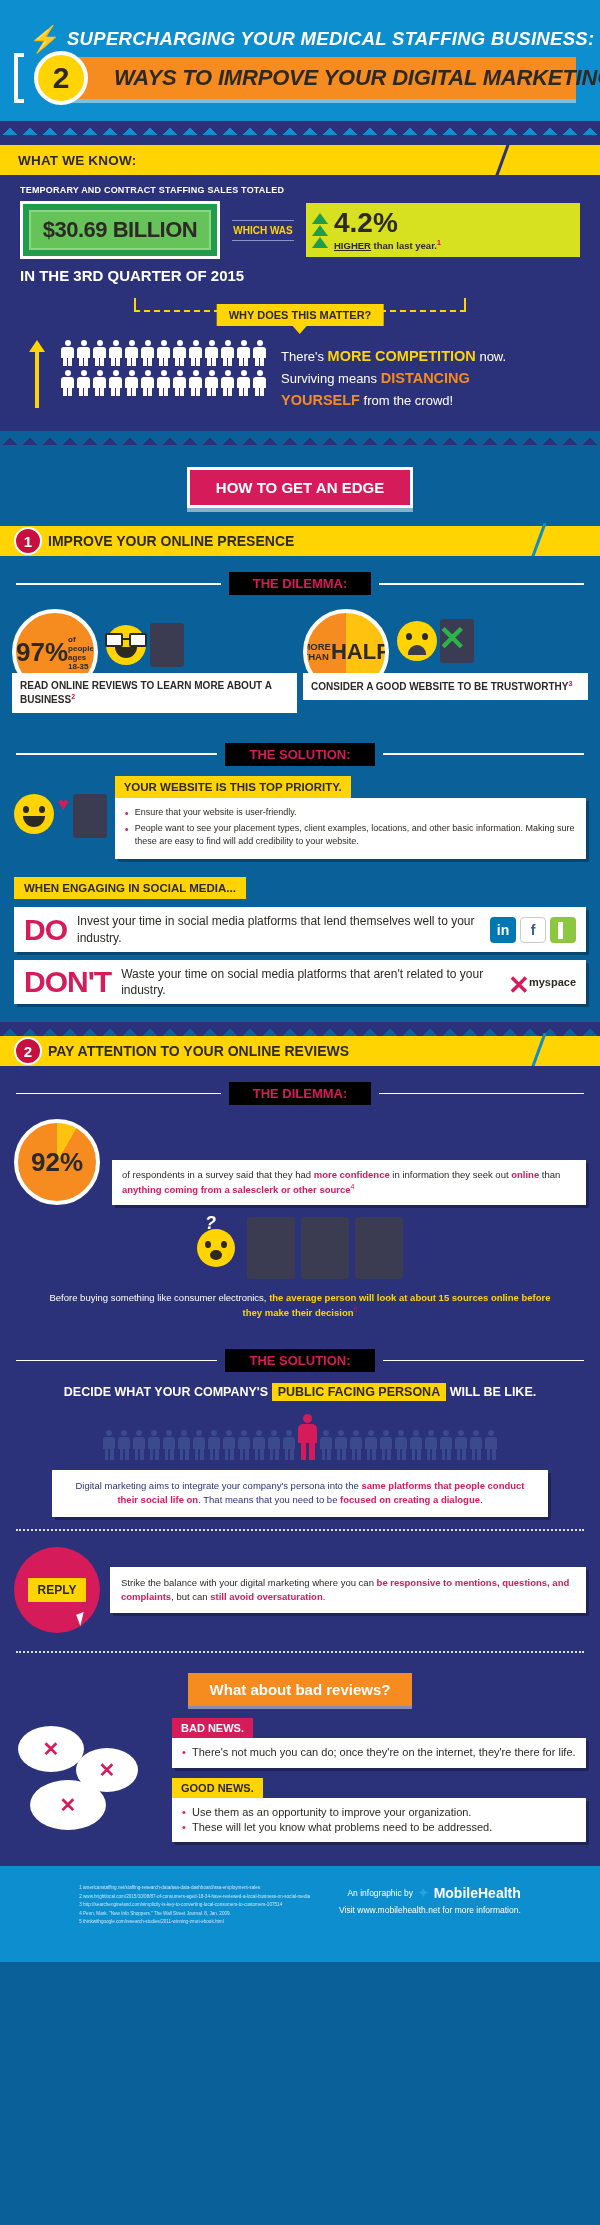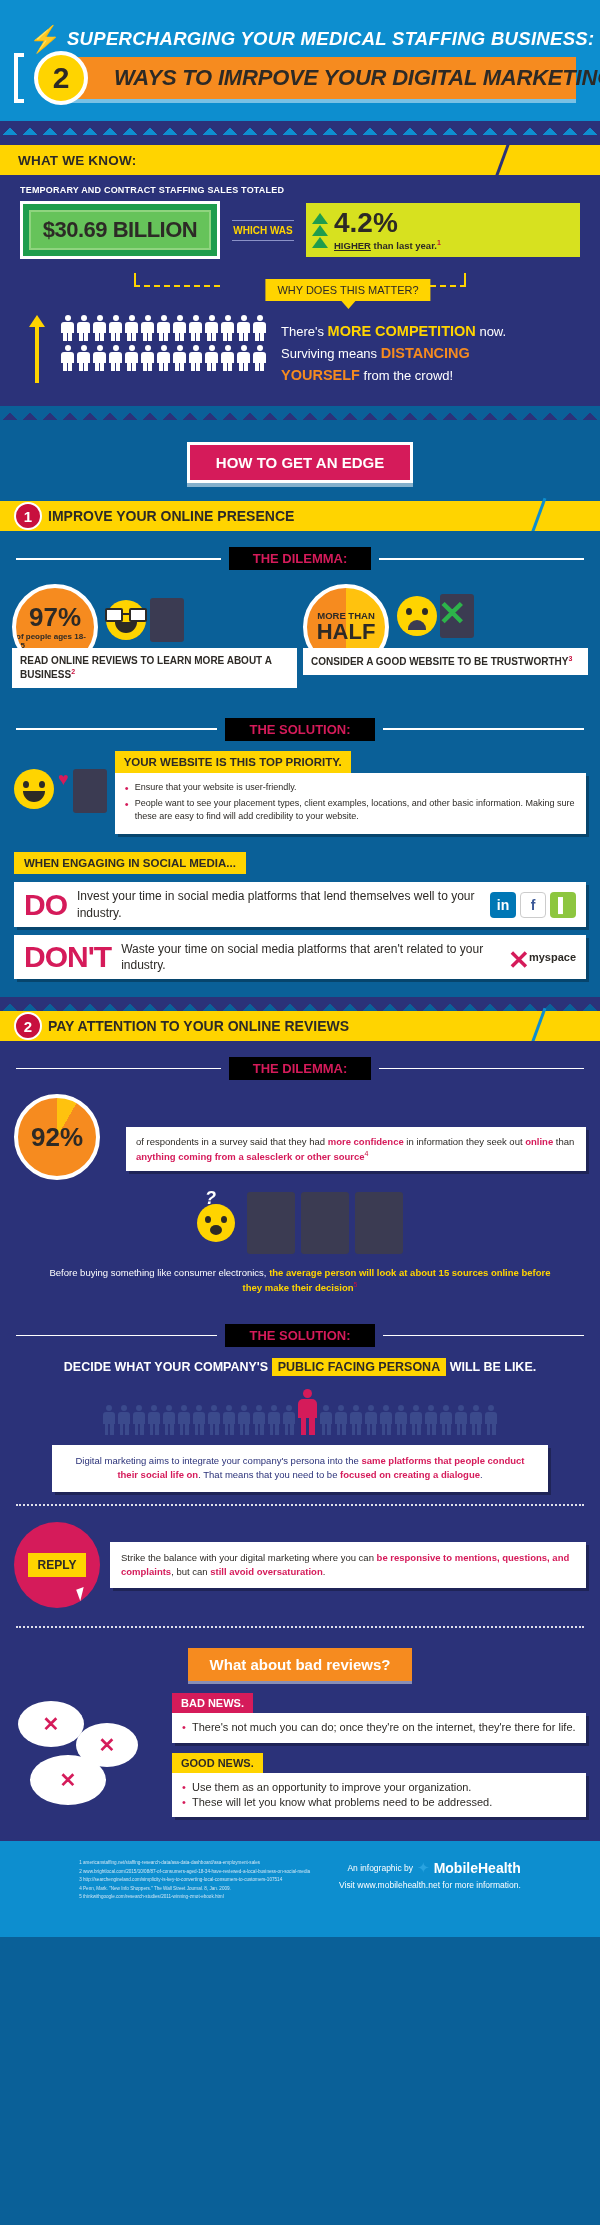--- a/index.html
+++ b/index.html
@@ -127,24 +127,23 @@
   }
   .pct-num{ color:#2d2a26; font-size:28px; font-weight:bold; line-height:1; }
   .pct-sub{ color:#2d2a26; font-size:9.5px; font-weight:bold; margin-top:2px; }
   .pct-sub u{ text-decoration:underline; }
   .sup{ color:#c8103e; font-size:7px; vertical-align:super; }
   .quarter{ color:#fff; font-size:15px; font-weight:bold; margin-top:8px; }
 
   
   .why-wrap{ position:relative; padding:14px 20px 16px; }
   .why-tab{
-    background:#ffd400; color:#2d2a26; font-size:11px; font-weight:normal;
+    background:#ffd400; color:#2d2a26; font-size:11px; font-weight:bold;
     padding:5px 12px; display:inline-block; position:relative; left:50%;
     transform:translateX(-50%);
-    margin-left:48px;
   }
   .why-tab:after{
     content:""; position:absolute; left:50%; bottom:-8px; margin-left:-7px;
     border-left:7px solid transparent; border-right:7px solid transparent;
     border-top:8px solid #ffd400;
   }
   .dashline{ position:absolute; top:20px; height:2px; border-top:2px dashed #ffd400; }
   .dl-l{ left:134px; right:380px; }
   .dl-r{ left:380px; right:134px; }
   .dash-tick{ position:absolute; top:8px; width:2px; height:14px; background:#ffd400; }
@@ -182,21 +181,21 @@
     background:#000000; color:#d51b5a; font-size:13px; font-weight:bold;
     padding:4px 24px;
   }
 
   
   .dil{ display:flex; padding:10px 12px 14px; gap:6px; }
   .dil-half{ flex:1; position:relative; }
   .circ{
     width:86px; height:86px; border-radius:50%;
     border:4px solid #fff; position:relative; overflow:hidden;
-    display:flex; align-items:center; justify-content:center; flex-direction:column;
+    display:flex; align-items:center; justify-content:center; flex-direction:row;
     background:#f68b1f;
   }
   .circ.split{
     background:conic-gradient(from 0deg, #ffc20e 0deg 180deg, #f68b1f 180deg 360deg);
   }
   .circ .big{ color:#2d2a26; font-size:26px; font-weight:bold; line-height:1; }
   .circ .sml{ color:#2d2a26; font-size:8px; font-weight:bold; margin-top:2px; }
   .circ .mt{ color:#2d2a26; font-size:9.5px; font-weight:bold; line-height:1.1; }
   .circ .hf{ color:#2d2a26; font-size:22px; font-weight:bold; line-height:1; }
   .dil-cap{
@@ -254,21 +253,21 @@
   .dd .kw{ color:#d51b5a; font-size:30px; font-weight:bold; letter-spacing:-1px; line-height:1; }
   .dd .tx{ color:#2d2a26; font-size:12px; line-height:1.35; flex:1; }
   .sm-icons{ display:flex; gap:4px; }
   .smi{ width:26px; height:26px; border-radius:4px; display:flex; align-items:center; justify-content:center; color:#fff; font-size:14px; font-weight:bold; }
   .smi.li{ background:#0077b5; } .smi.fb{ background:#fff; border:1px solid #ccc; color:#3b5998; }
   .smi.gr{ background:#8dc63f; }
   .myspace{ color:#2d2a26; font-size:11px; font-weight:bold; position:relative; white-space:nowrap;padding-left:29px; }
   .myspace .x{ position:absolute; left:8px; top:-6px; color:#d51b5a; font-size:26px; font-weight:bold; }
 
   
-  .big-pct{ display:flex; padding:10px 14px 6px; gap:26px; align-items:center; }
+  .big-pct{ display:flex; padding:10px 14px 6px; gap:12px; align-items:flex-end; }
   .circ92{
     width:86px; height:86px; border-radius:50%; border:4px solid #fff;
     background:conic-gradient(from 0deg, #ffc20e 0deg 30deg, #f68b1f 30deg 360deg);
     display:flex; align-items:center; justify-content:center;
   }
   .circ92 span{ color:#2d2a26; font-size:26px; font-weight:bold; }
   .pct92-box{ flex:1; background:#fff; padding:8px 10px; margin-top:24px; box-shadow:3px 3px 0 rgba(0,0,0,.28); }
   .pct92-box p{ color:#2d2a26; font-size:9.5px; line-height:1.45; }
   .pct92-box b{ color:#d51b5a; }
 
@@ -388,20 +387,21 @@
             <i></i>
             <i></i>
             <i></i>
           </div>
         <div>
           <div class="pct-num">4.2%</div>
           <div class="pct-sub"><u>HIGHER</u><span> than last year.</span><span class="sup">1</span></div>
         </div>
       </div>
     </div>
+    <div class="quarter">IN THE 3RD QUARTER OF 2015</div>
   </div>
 
   <div class="why-wrap">
     <div class="dashline dl-l"></div>
     <div class="dashline dl-r"></div>
     <div class="dash-tick" style="left:134px;"></div>
     <div class="dash-tick" style="right:134px;"></div>
     <div class="why-tab cond">WHY DOES THIS MATTER?</div>
 
     <div class="crowd-row">

